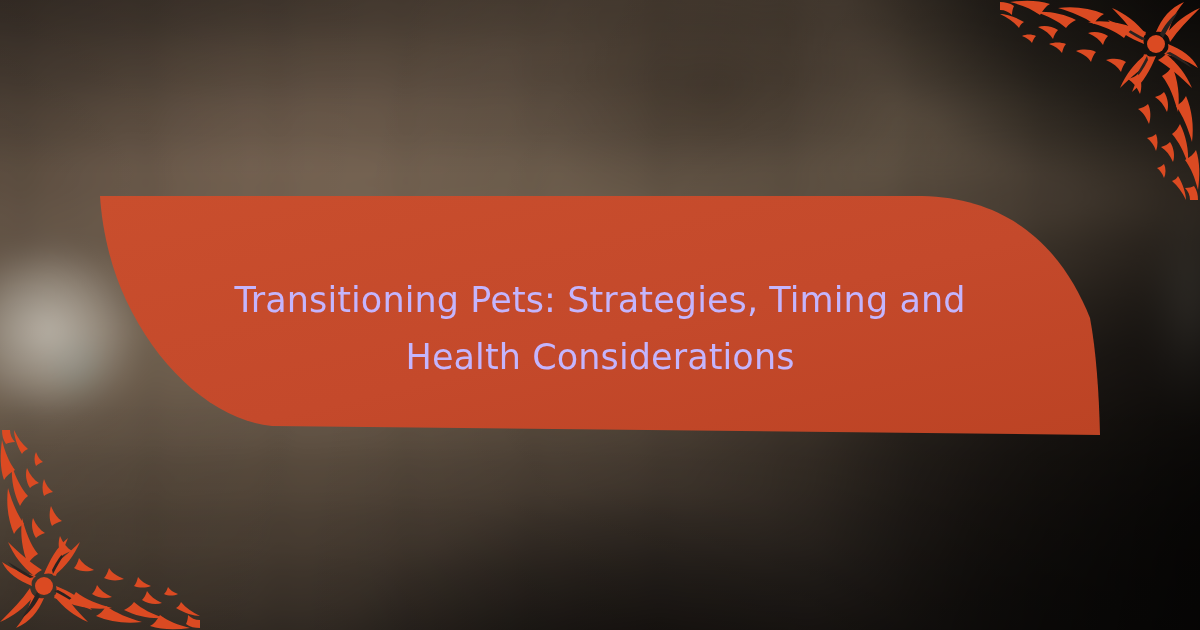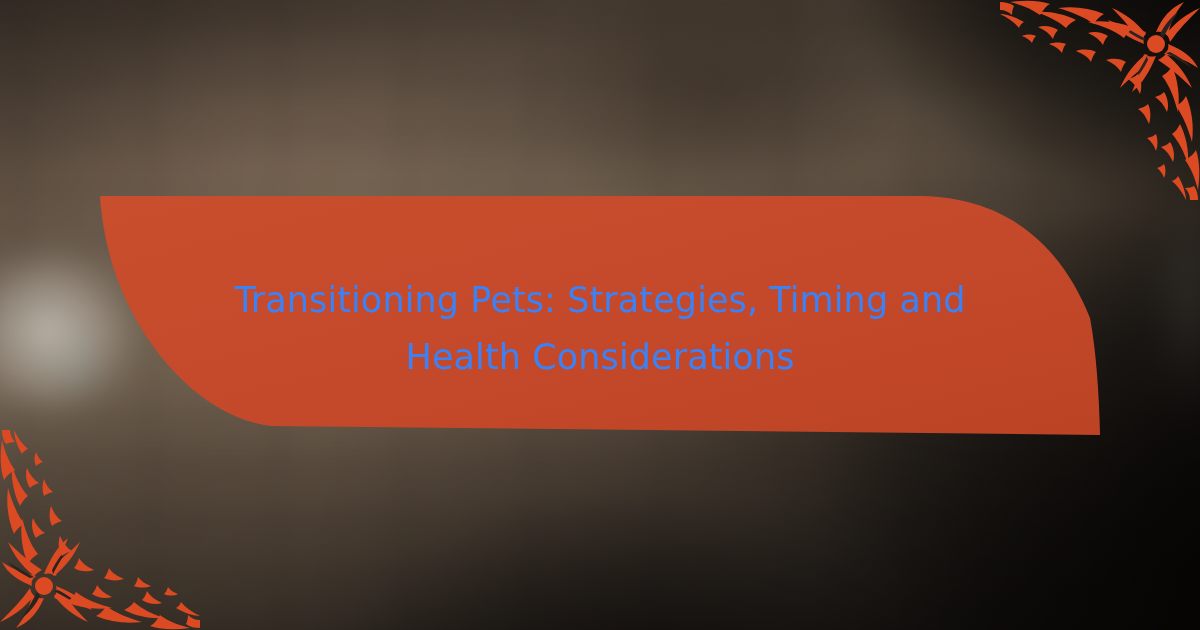--- a/index.html
+++ b/index.html
@@ -78,21 +78,21 @@
     pointer-events: none;
   }
   .banner-wrap svg { display: block; width: 1200px; height: 630px; }
 
   .banner-title {
     position: absolute;
     left: 186px;
     top: 272px;
     width: 828px;
     text-align: center;
-    color: #3b82f6;
+    color: #c4b5fd;
     font-size: 35px;
     line-height: 57px;
     font-weight: 400;
     letter-spacing: 0.1px;
     font-family: "DejaVu Sans", "Liberation Sans", sans-serif;
     white-space: pre-line;
   }
 </style>
 </head>
 <body>

